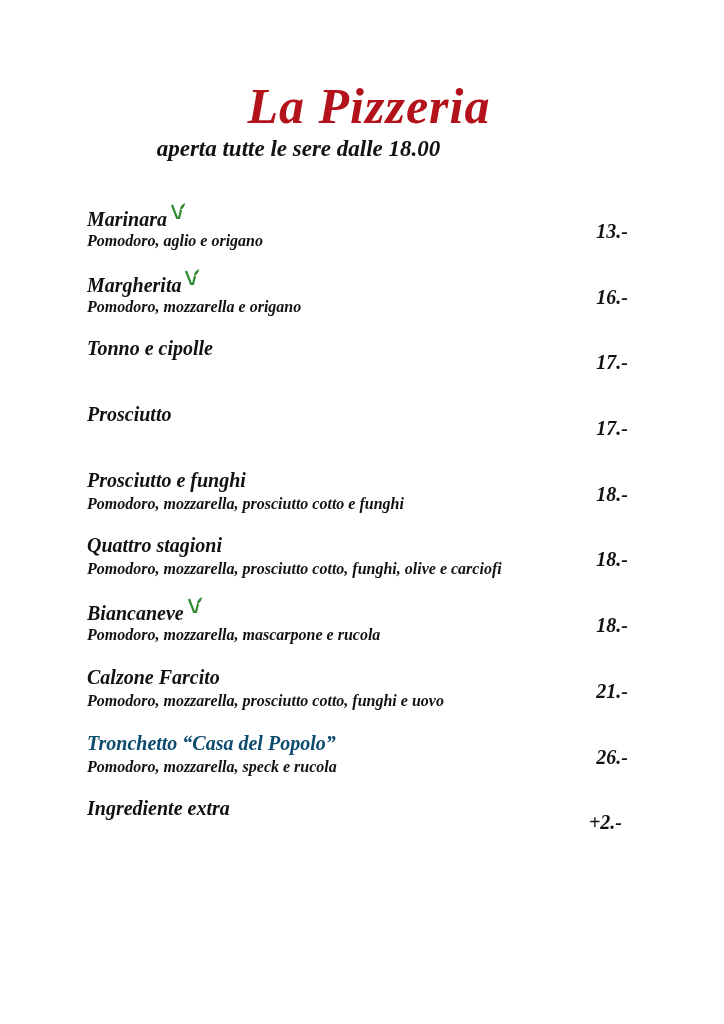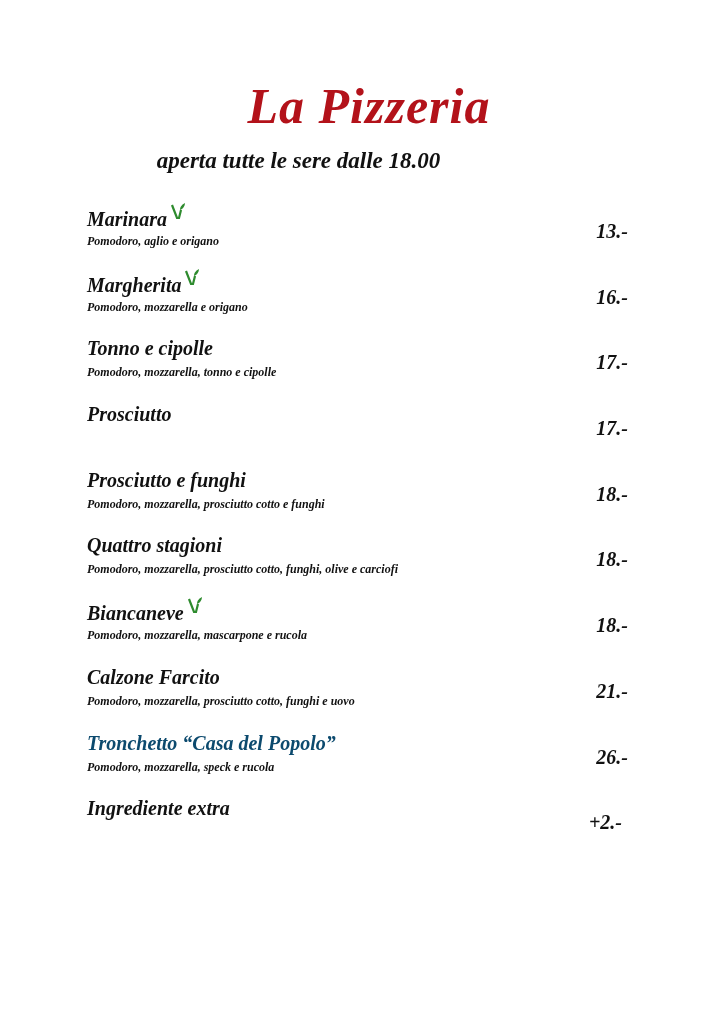--- a/index.html
+++ b/index.html
@@ -31,21 +31,21 @@
       font-weight: bold;
       font-size: 50px;
       line-height: 60px;
       color: #b3121a;
       letter-spacing: 1px;
       padding-left: 7px;
     }
     .subtitle {
       position: absolute;
       left: 0; width: 597px;
-      top: 144px;
+      top: 132px;
       text-align: center;
       font-family: "Liberation Serif", "DejaVu Serif", serif;
       font-style: italic;
       font-weight: bold;
       font-size: 23px;
       line-height: 34px;
       color: #111111;
     }
     .menu {
       position: absolute;
@@ -88,21 +88,21 @@
       font-size: 20px;
       line-height: 30px;
       white-space: nowrap;
     }
     .item-desc {
       position: absolute;
       left: 0; top: 31px;
       font-family: "Liberation Serif", "DejaVu Serif", serif;
       font-style: italic;
       font-weight: bold;
-      font-size: 12px;
+      font-size: 16px;
       line-height: 20px;
       white-space: nowrap;
     }
     .extra-price { right: 10px; }
   </style>
 </head>
 <body>
 
 <div class="page">
   <div class="title">La Pizzeria</div>
@@ -130,21 +130,20 @@
         <span class="item-price">16.-</span>
       </div>
       <div class="item-desc">Pomodoro, mozzarella e origano</div>
     </div>
 
     <div class="item">
       <div class="item-row">
         <span class="item-name">Tonno e cipolle</span>
         <span class="item-price">17.-</span>
       </div>
-      <div class="item-desc">Pomodoro, mozzarella, tonno e cipolle</div>
     </div>
 
     <div class="item">
       <div class="item-row">
         <span class="item-name">Prosciutto</span>
         <span class="item-price">17.-</span>
       </div>
     </div>
 
     <div class="item">

